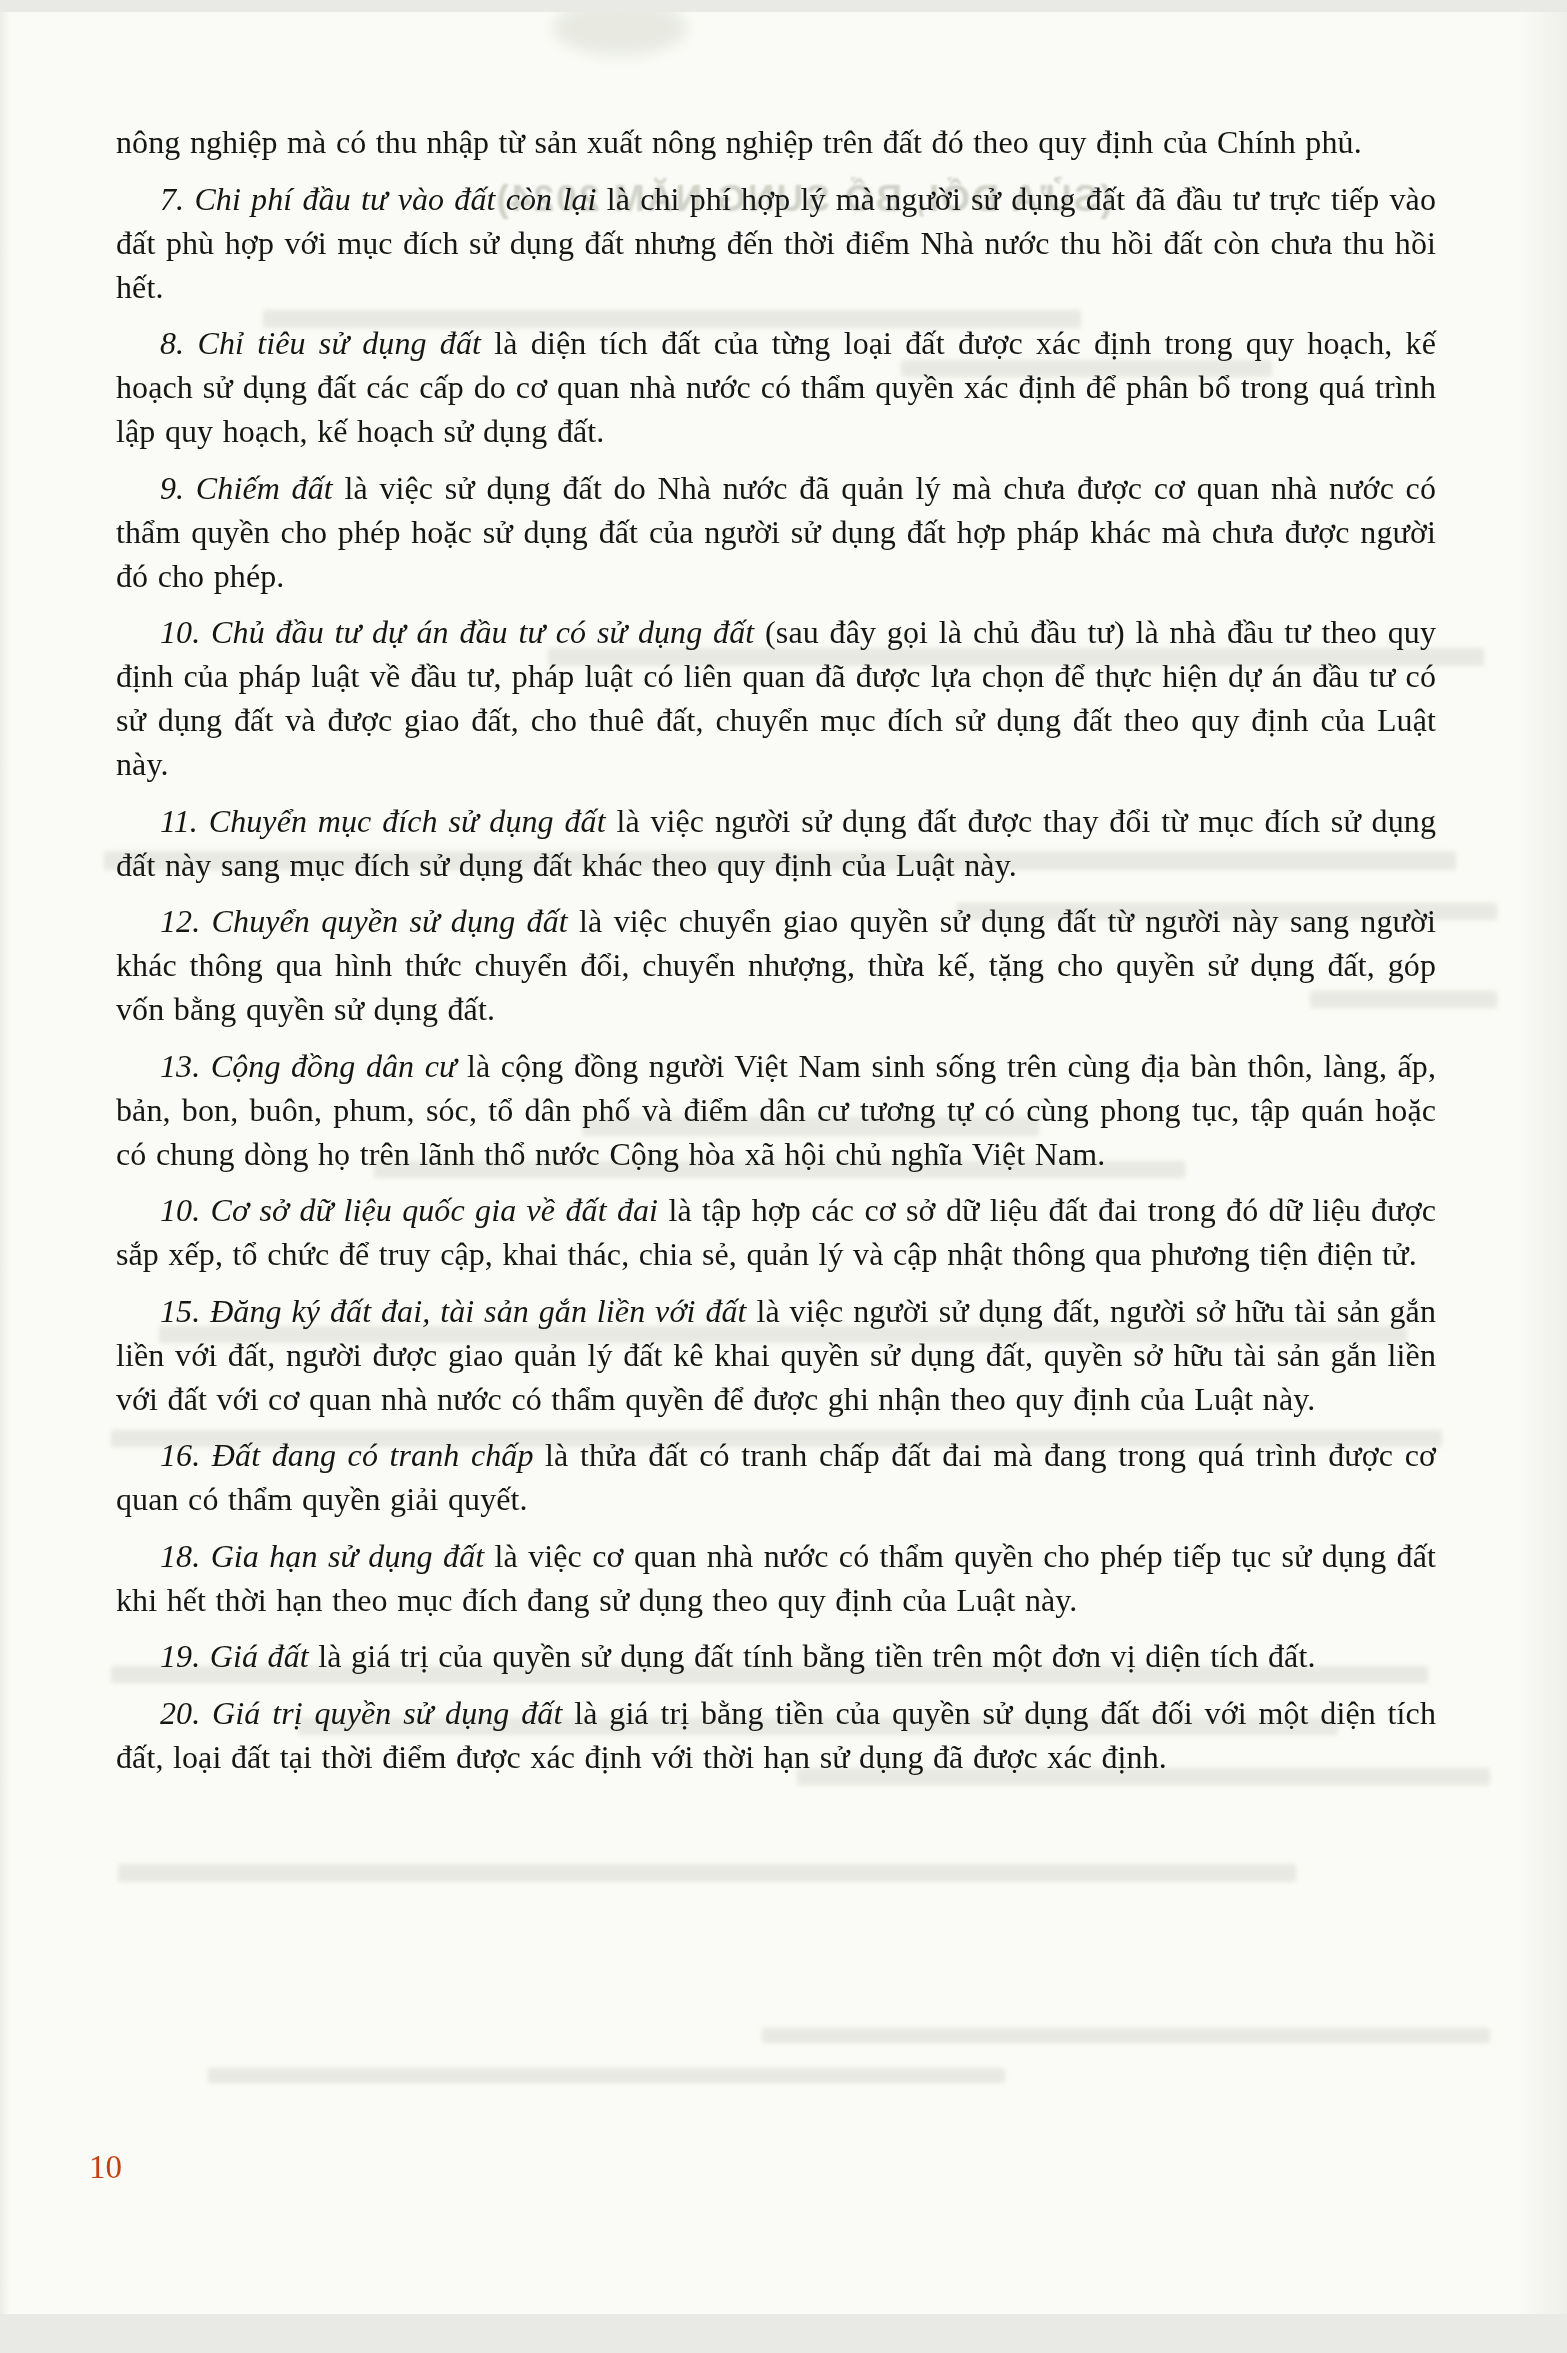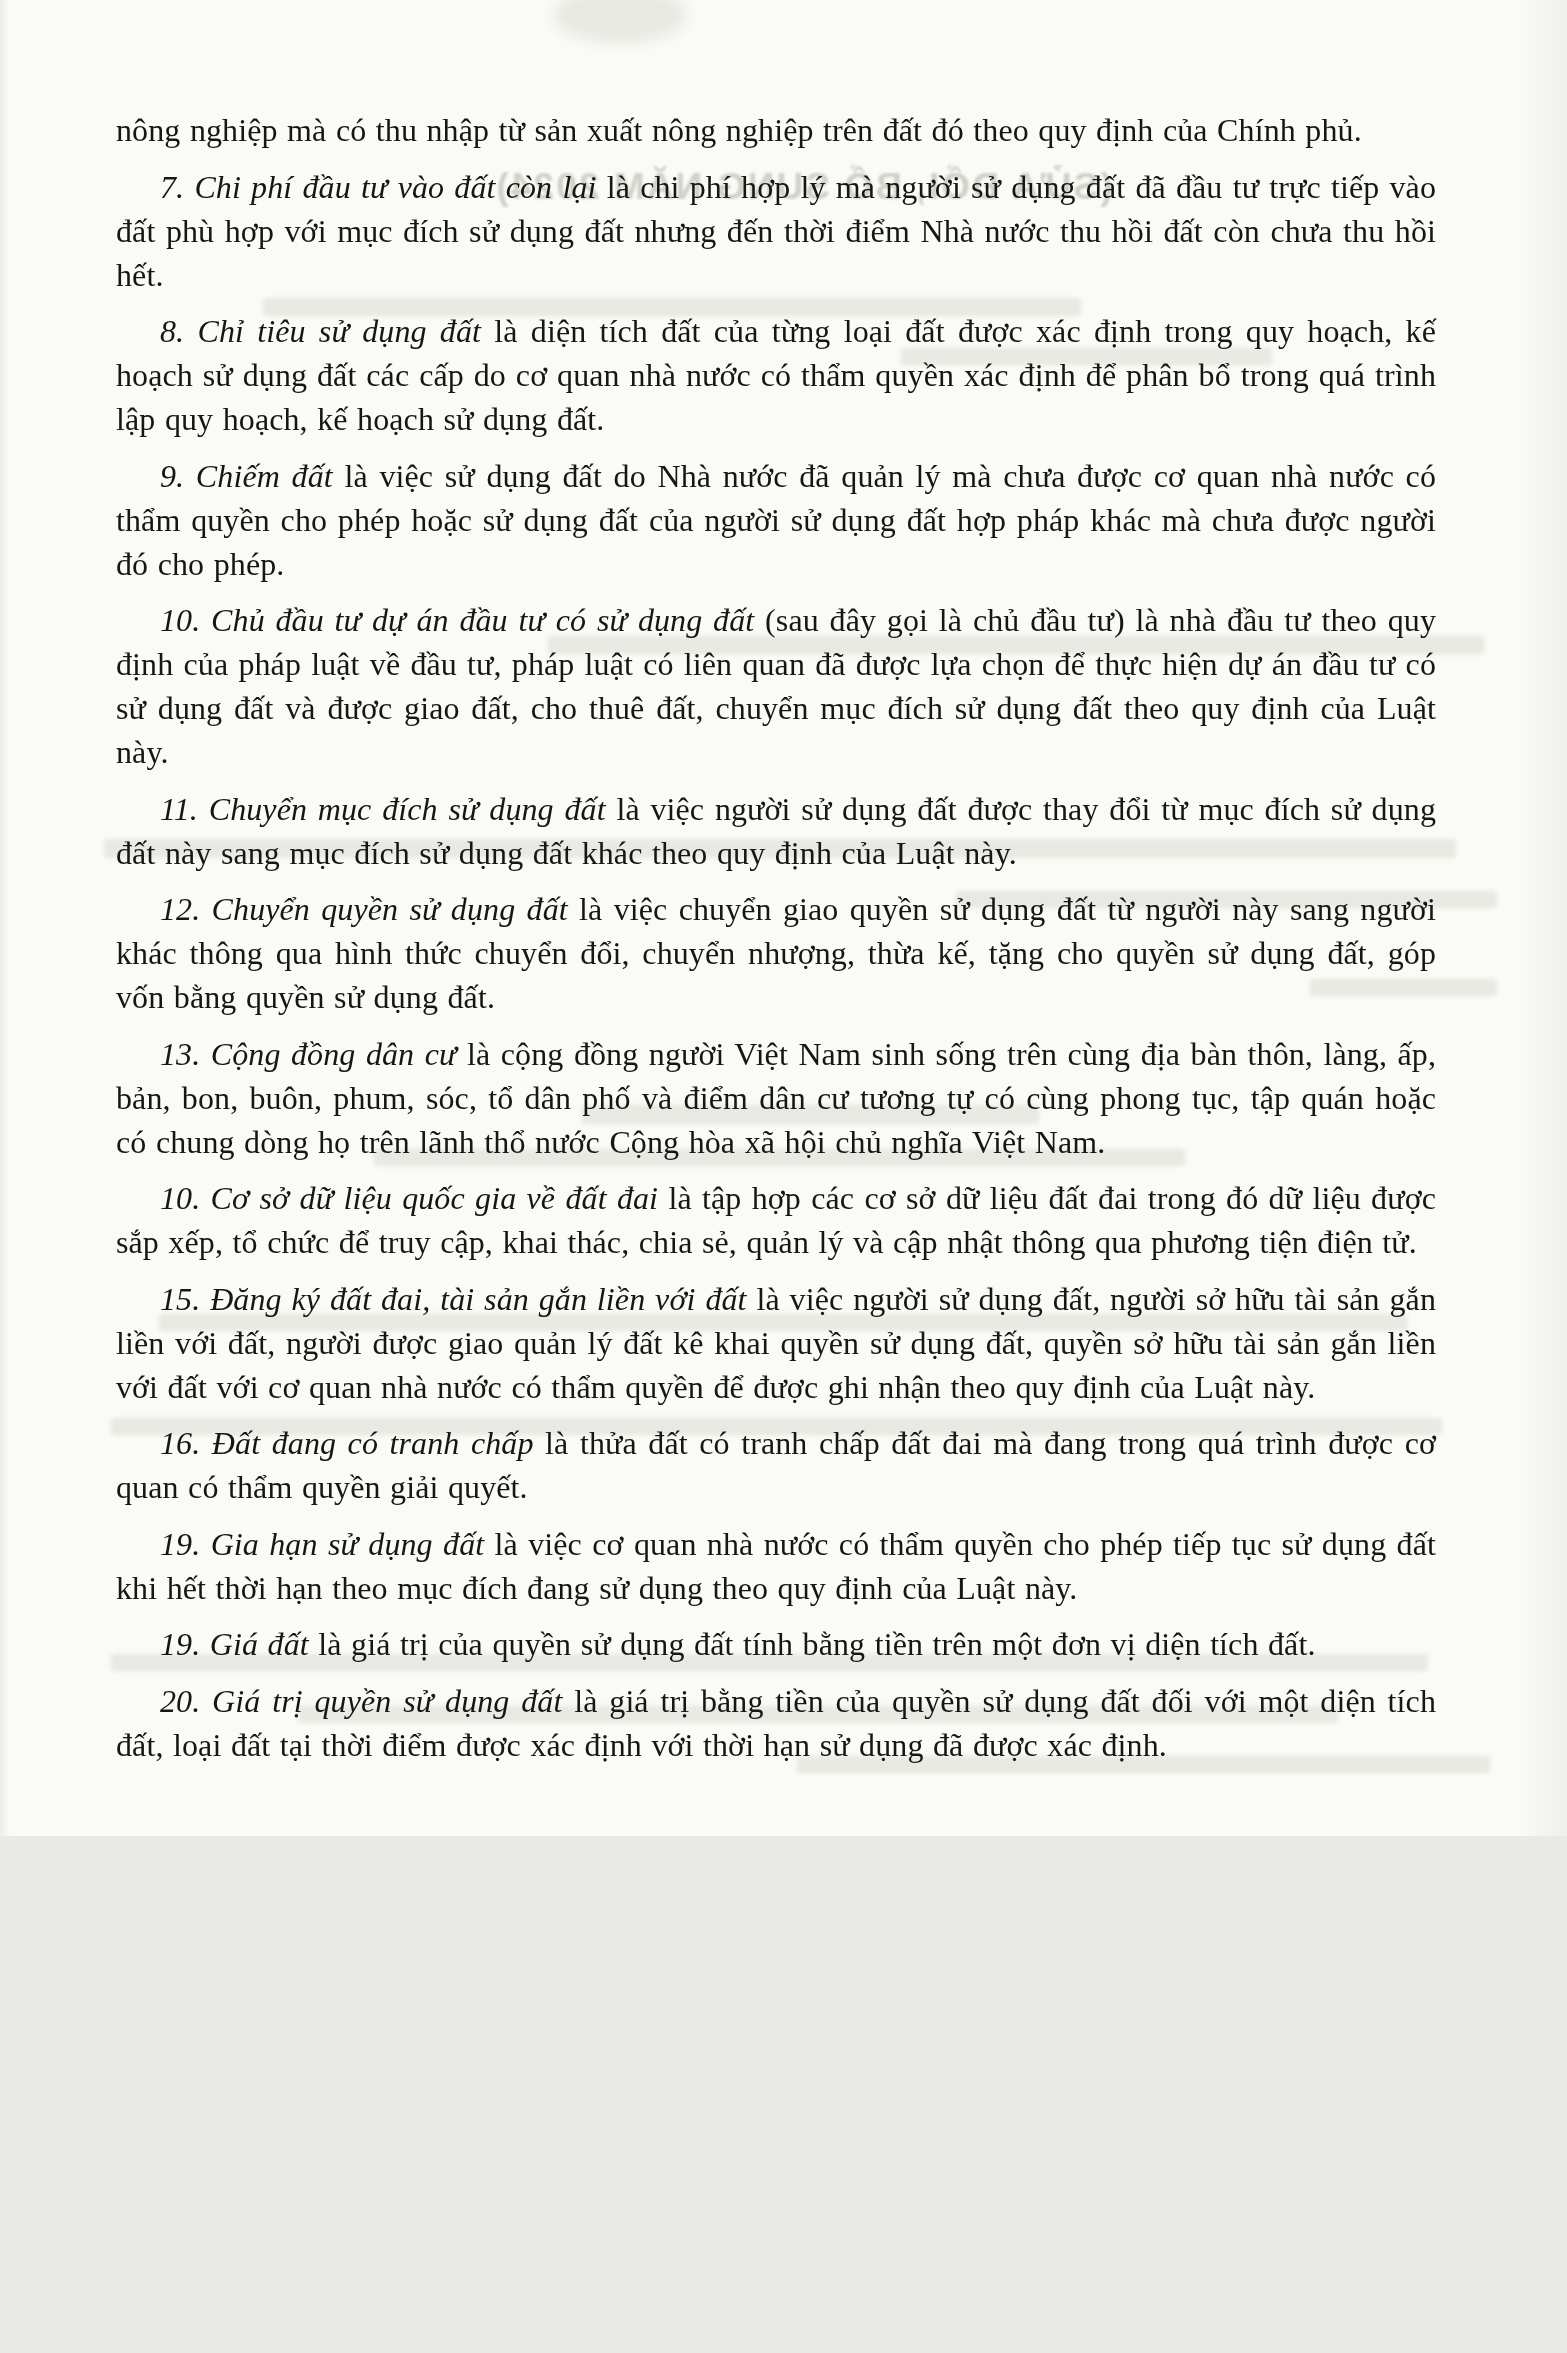--- a/index.html
+++ b/index.html
@@ -1,23 +1,24 @@
 <!DOCTYPE html>
 <html style="font-size:11px"><head>
 <meta charset="utf-8">
 <style>
   html, body { margin: 0; padding: 0; background: #e9e9e6; }
   .page {
     position: relative;
     width: 1567px;
-    height: 1836px;
+    height: 2302px;
     background: #fafaf6;
     overflow: hidden;
     font-family: "Liberation Serif", "DejaVu Serif", serif;
     color: #161616;
+    margin-top: 12px;
   }
   
   .ghost { position: absolute; pointer-events: none; }
   .ghost-title {
     top: 164px; left: 457px; width: 693px; height: 49px;
     font-family: "Liberation Sans", "DejaVu Sans", sans-serif;
     font-weight: bold; font-size: 37px; line-height: 46px;
     letter-spacing: 2.1px; text-align: center;
     color: rgba(125, 135, 112, 0.34);
     transform: scaleX(-1);
@@ -100,21 +101,21 @@
     <p class="para"><i class="term">7. Chi phí đầu tư vào đất còn lại</i><span> là chi phí hợp lý mà người sử dụng đất đã đầu tư trực tiếp vào đất phù hợp với mục đích sử dụng đất nhưng đến thời điểm Nhà nước thu hồi đất còn chưa thu hồi hết.</span></p>
     <p class="para"><i class="term">8. Chỉ tiêu sử dụng đất</i><span> là diện tích đất của từng loại đất được xác định trong quy hoạch, kế hoạch sử dụng đất các cấp do cơ quan nhà nước có thẩm quyền xác định để phân bổ trong quá trình lập quy hoạch, kế hoạch sử dụng đất.</span></p>
     <p class="para"><i class="term">9. Chiếm đất</i><span> là việc sử dụng đất do Nhà nước đã quản lý mà chưa được cơ quan nhà nước có thẩm quyền cho phép hoặc sử dụng đất của người sử dụng đất hợp pháp khác mà chưa được người đó cho phép.</span></p>
     <p class="para"><i class="term">10. Chủ đầu tư dự án đầu tư có sử dụng đất</i><span> (sau đây gọi là chủ đầu tư) là nhà đầu tư theo quy định của pháp luật về đầu tư, pháp luật có liên quan đã được lựa chọn để thực hiện dự án đầu tư có sử dụng đất và được giao đất, cho thuê đất, chuyển mục đích sử dụng đất theo quy định của Luật này.</span></p>
     <p class="para"><i class="term">11. Chuyển mục đích sử dụng đất</i><span> là việc người sử dụng đất được thay đổi từ mục đích sử dụng đất này sang mục đích sử dụng đất khác theo quy định của Luật này.</span></p>
     <p class="para"><i class="term">12. Chuyển quyền sử dụng đất</i><span> là việc chuyển giao quyền sử dụng đất từ người này sang người khác thông qua hình thức chuyển đổi, chuyển nhượng, thừa kế, tặng cho quyền sử dụng đất, góp vốn bằng quyền sử dụng đất.</span></p>
     <p class="para"><i class="term">13. Cộng đồng dân cư</i><span> là cộng đồng người Việt Nam sinh sống trên cùng địa bàn thôn, làng, ấp, bản, bon, buôn, phum, sóc, tổ dân phố và điểm dân cư tương tự có cùng phong tục, tập quán hoặc có chung dòng họ trên lãnh thổ nước Cộng hòa xã hội chủ nghĩa Việt Nam.</span></p>
     <p class="para"><i class="term">10. Cơ sở dữ liệu quốc gia về đất đai</i><span> là tập hợp các cơ sở dữ liệu đất đai trong đó dữ liệu được sắp xếp, tổ chức để truy cập, khai thác, chia sẻ, quản lý và cập nhật thông qua phương tiện điện tử.</span></p>
     <p class="para"><i class="term">15. Đăng ký đất đai, tài sản gắn liền với đất</i><span> là việc người sử dụng đất, người sở hữu tài sản gắn liền với đất, người được giao quản lý đất kê khai quyền sử dụng đất, quyền sở hữu tài sản gắn liền với đất với cơ quan nhà nước có thẩm quyền để được ghi nhận theo quy định của Luật này.</span></p>
     <p class="para"><i class="term">16. Đất đang có tranh chấp</i><span> là thửa đất có tranh chấp đất đai mà đang trong quá trình được cơ quan có thẩm quyền giải quyết.</span></p>
-    <p class="para"><i class="term">19. Gia hạn sử dụng đất</i><span> là việc cơ quan nhà nước có thẩm quyền cho phép tiếp tục sử dụng đất khi hết thời hạn theo mục đích đang sử dụng theo quy định của Luật này.</span></p>
+    <p class="para"><i class="term">18. Gia hạn sử dụng đất</i><span> là việc cơ quan nhà nước có thẩm quyền cho phép tiếp tục sử dụng đất khi hết thời hạn theo mục đích đang sử dụng theo quy định của Luật này.</span></p>
     <p class="para"><i class="term">19. Giá đất</i><span> là giá trị của quyền sử dụng đất tính bằng tiền trên một đơn vị diện tích đất.</span></p>
     <p class="para"><i class="term">20. Giá trị quyền sử dụng đất</i><span> là giá trị bằng tiền của quyền sử dụng đất đối với một diện tích đất, loại đất tại thời điểm được xác định với thời hạn sử dụng đã được xác định.</span></p>
   </div>
 
   <div class="page-number">10</div>
 
   <div class="bottom-rule"></div>
   <div class="below-strip"></div>
   <div class="edge-shade-right"></div>
   <div class="edge-shade-left"></div>

